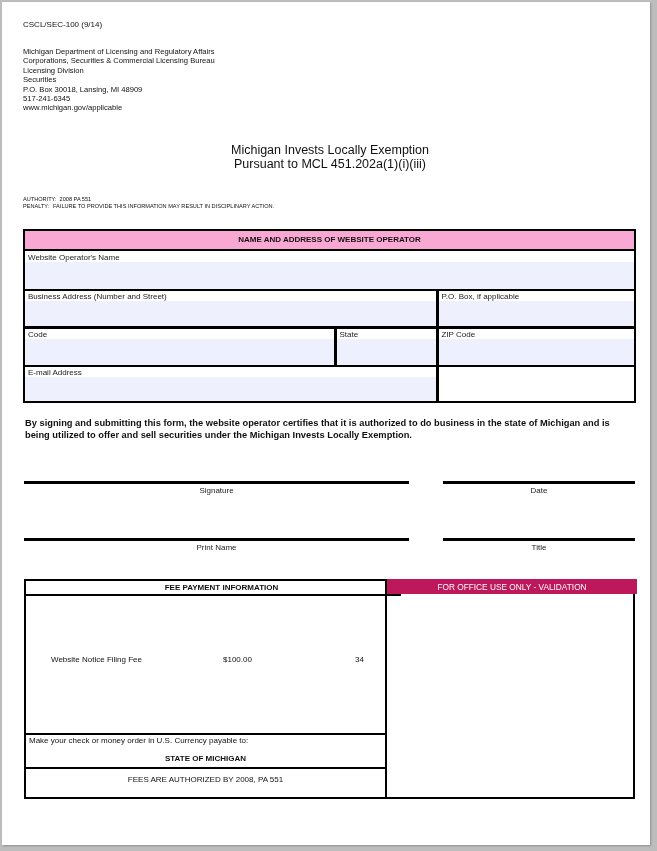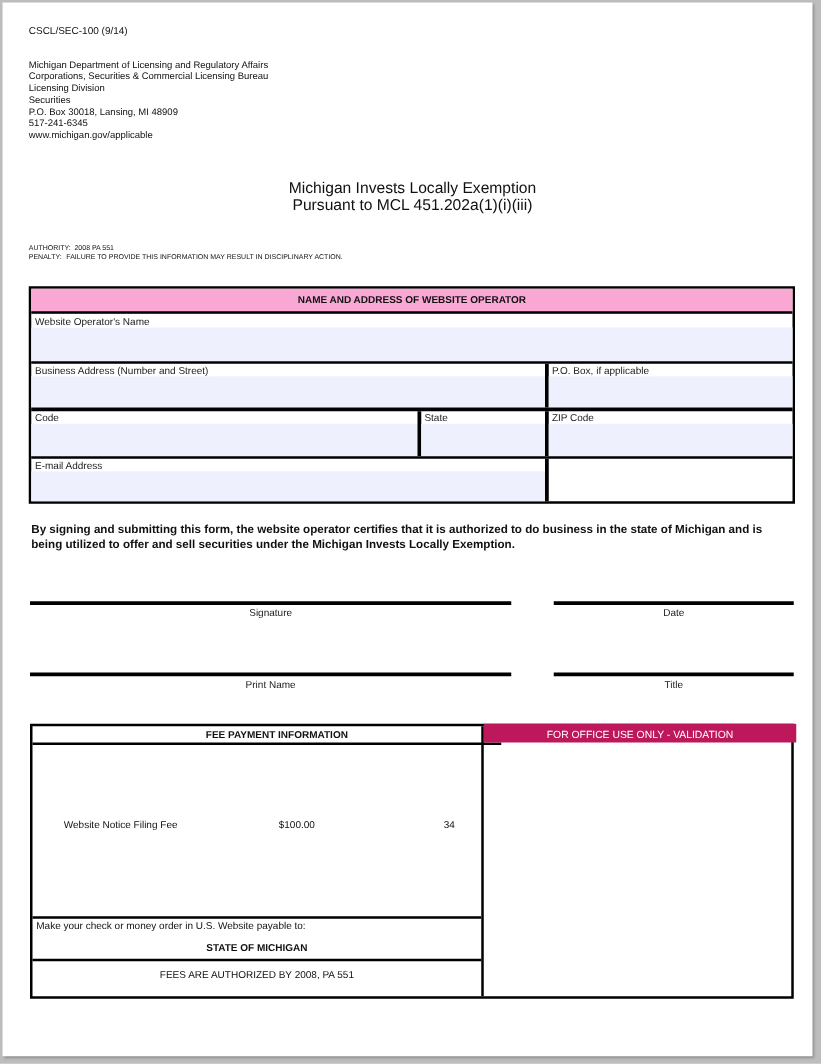--- a/index.html
+++ b/index.html
@@ -188,21 +188,21 @@
   <div class="abs fee-outer">
     <div class="fee-left-hdr">FEE PAYMENT INFORMATION</div>
     <div class="fee-right-hdr">FOR OFFICE USE ONLY - VALIDATION</div>
     <div class="fee-divider"></div>
 
     <div class="fee-line" style="left:25px;top:74px;">Website Notice Filing Fee</div>
     <div class="fee-line" style="left:197px;top:74px;">$100.00</div>
     <div class="fee-line" style="left:313px;top:74px;margin-left:16px;">34</div>
 
     <div class="fee-hline" style="top:152px;"></div>
-    <div class="fee-line" style="left:3px;top:155px;">Make your check or money order in U.S. Website payable to:</div>
+    <div class="fee-line" style="left:3px;top:155px;">Make your check or money order in U.S. Currency payable to:</div>
     <div class="fee-line" style="left:0;width:359px;top:173px;text-align:center;font-weight:bold;">STATE OF MICHIGAN</div>
     <div class="fee-hline" style="top:186px;"></div>
     <div class="fee-line" style="left:0;width:359px;top:194px;text-align:center;">FEES ARE AUTHORIZED BY 2008, PA 551</div>
 
     <div class="abs" style="left:362px;top:14px;width:245px;height:200px;"></div>
   </div>
 
 </div>
 
 </body></html>

